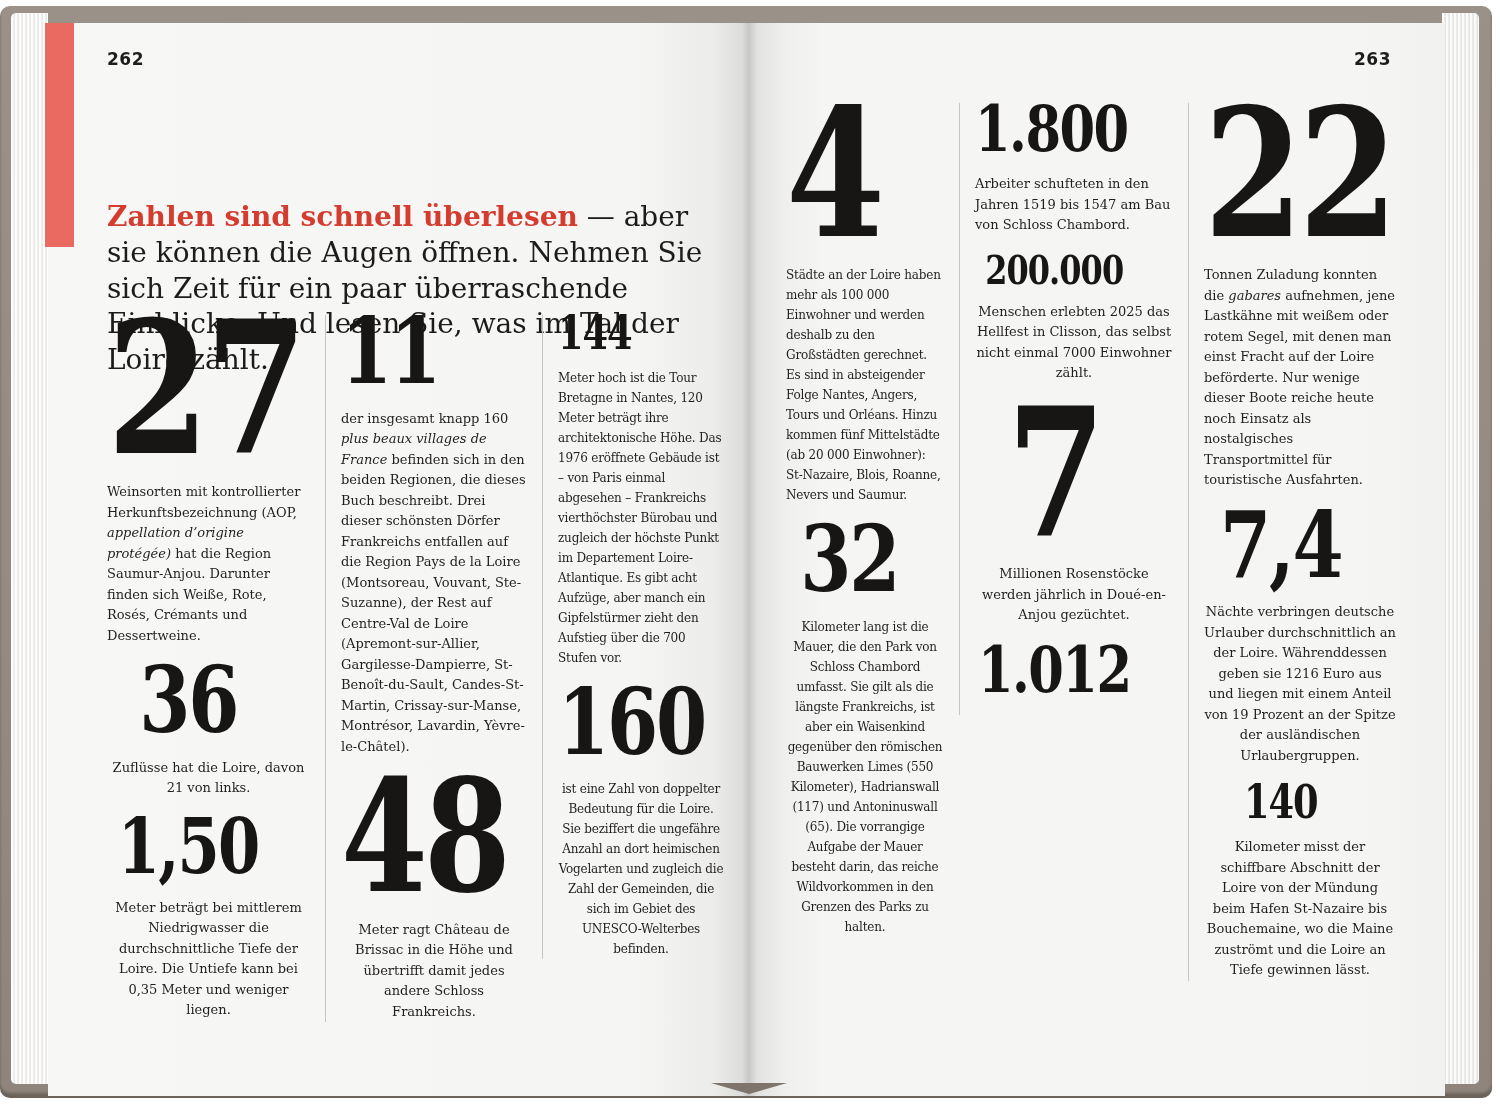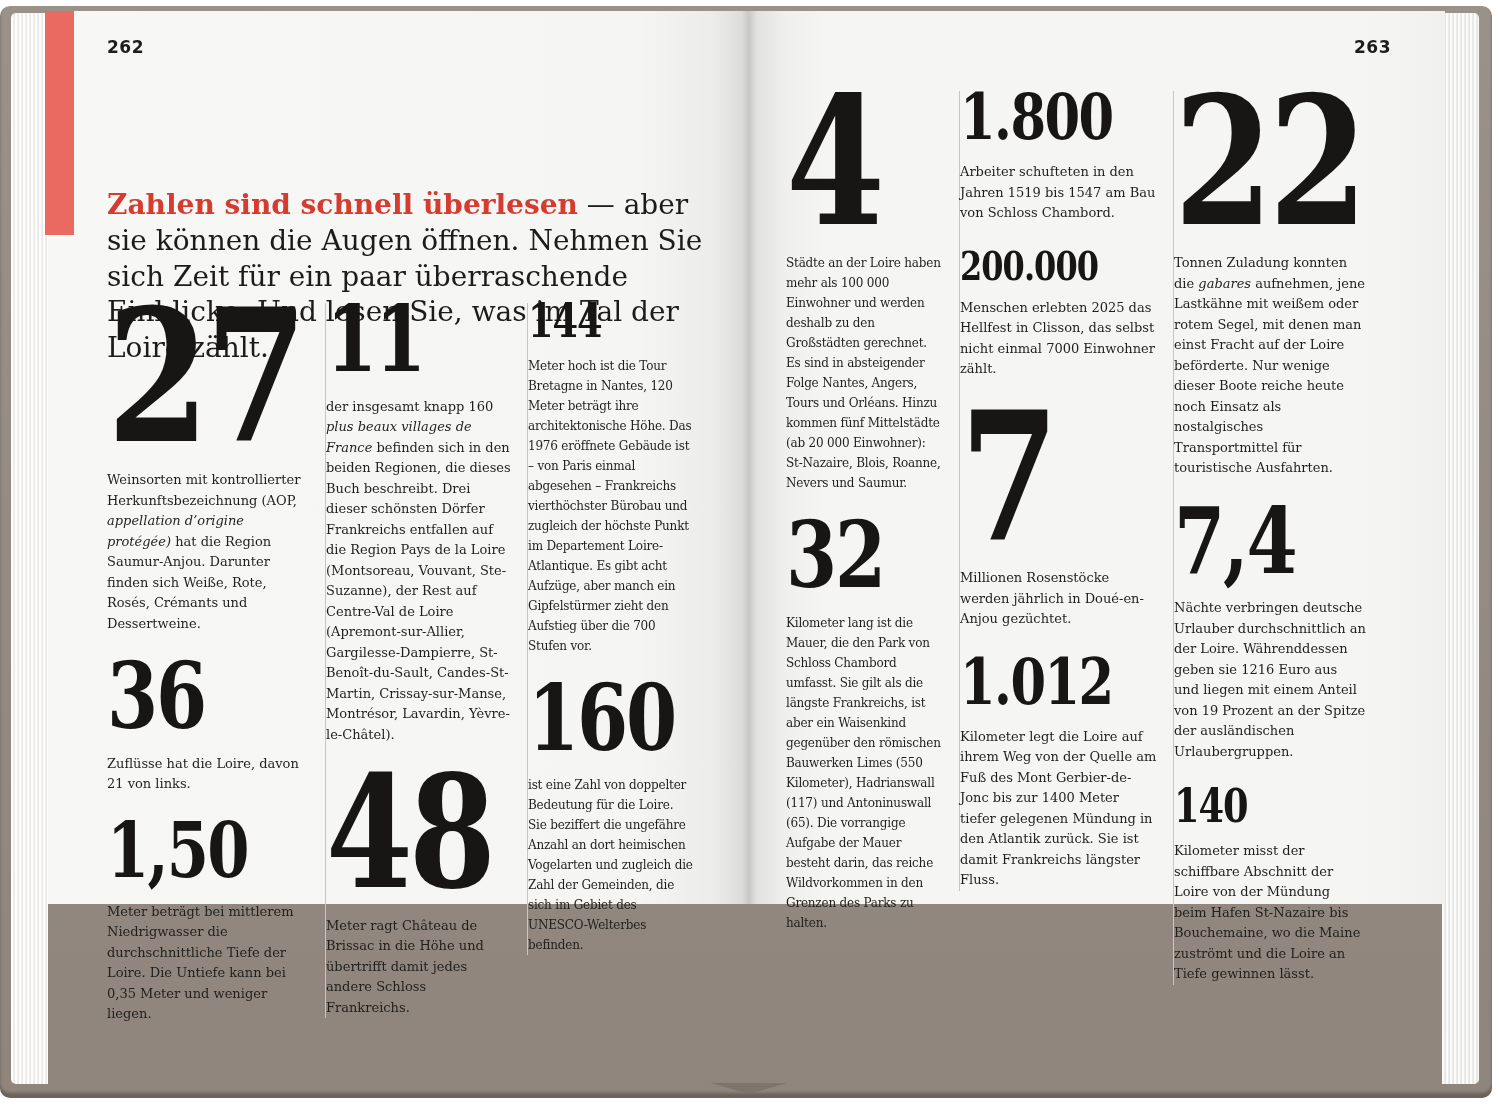--- a/index.html
+++ b/index.html
@@ -16,21 +16,21 @@
     box-shadow:inset 0 -5px 3px rgba(40,35,30,.35);
   }
   .edge-stack{
     position:absolute;top:13px;height:1071px;width:37px;
     background:repeating-linear-gradient(90deg,#fdfdfc 0px,#fdfdfc 2px,#e2e1df 3px,#f3f2f0 4px);
   }
   .edge-left{left:11px;border-radius:5px 0 0 5px;}
   .edge-right{left:1442px;border-radius:0 5px 5px 0;
     background:repeating-linear-gradient(90deg,#fbfbfa 0px,#fbfbfa 2px,#dcdbd9 3px,#f1f0ee 4px);}
   .page{
-    position:absolute;top:11px;height:893px;color:#1f1e1c;
+    position:absolute;top:23px;height:1073px;color:#1f1e1c;
   }
   .page-left{
     left:48px;width:701px;
     background:linear-gradient(90deg,#f7f7f5 0%,#f5f5f3 84%,#ececea 95%,#dcdcda 99%,#c7c7c5 100%);
   }
   .page-right{
     left:749px;width:696px;
     background:linear-gradient(90deg,#c9c9c7 0%,#e2e2e0 1.2%,#efefed 5%,#f5f5f3 11%,#f5f5f3 88%,#f1f1ef 100%);
   }
   .gutter-vee{
@@ -58,28 +58,28 @@
   .intro{
     position:absolute;left:59px;top:148px;width:604px;
     font-size:28px;line-height:1.28;color:#1d1c1a;
   }
   .intro .lead{font-weight:bold;color:#d43c30;}
   
   .cols{position:absolute;display:flex;align-items:flex-start;}
   .cols-left{left:59px;top:292px;width:622px;}
   .cols-right{left:37px;top:80px;width:612px;}
   .col{flex:0 0 auto;}
-  .col + .col{border-left:1px solid #c6c5c3;padding-left:0;margin-left:15px;}
+  .col + .col{border-left:1px solid #c6c5c3;padding-left:15px;margin-left:15px;}
   .cols-left .col:nth-child(1){width:203px;}
   .cols-left .col:nth-child(2){width:186px;}
   .cols-left .col:nth-child(3){width:166px;}
   .cols-right .col:nth-child(1){width:158px;}
   .cols-right .col:nth-child(2){width:198px;}
   .cols-right .col:nth-child(3){width:192px;}
-  .stat + .stat{margin-top:26px;}
+  .stat + .stat{margin-top:18px;text-align:center;}
   .num{
     font-weight:bold;color:#171614;line-height:.8;
     letter-spacing:-0.03em;white-space:nowrap;
     transform:scaleX(.8);transform-origin:left bottom;
     margin:0 0 20px 0;
   }
   .n-xxl{font-size:184px;}
   .n-xl {font-size:178px;}
   .n-xl2{font-size:156px;}
   .n-lg {font-size:92px;}
@@ -163,21 +163,20 @@
         <div class="stat">
           <div class="num n-xxs">200.000</div>
           <p class="body"><span>Menschen erlebten 2025 das Hellfest in Clisson, das selbst nicht einmal 7000 Einwohner zählt.</span></p>
         </div>
         <div class="stat">
           <div class="num n-xl">7</div>
           <p class="body"><span>Millionen Rosenstöcke werden jährlich in Doué-en-Anjou gezüchtet.</span></p>
         </div>
         <div class="stat">
           <div class="num n-sm">1.012</div>
-          <p class="body"><span>Kilometer legt die Loire auf ihrem Weg von der Quelle am Fuß des Mont Gerbier-de-Jonc bis zur 1400 Meter tiefer gelegenen Mündung in den Atlantik zurück. Sie ist damit Frankreichs längster Fluss.</span></p>
         </div>
       </div>
       <div class="col">
         <div class="stat">
           <div class="num n-xl">22</div>
           <p class="body"><span>Tonnen Zuladung konnten die </span><em>gabares</em><span> aufnehmen, jene Lastkähne mit weißem oder rotem Segel, mit denen man einst Fracht auf der Loire beförderte. Nur wenige dieser Boote reiche heute noch Einsatz als nostalgisches Transportmittel für touristische Ausfahrten.</span></p>
         </div>
         <div class="stat">
           <div class="num n-lg">7,4</div>
           <p class="body"><span>Nächte verbringen deutsche Urlauber durchschnittlich an der Loire. Währenddessen geben sie 1216 Euro aus und liegen mit einem Anteil von 19 Prozent an der Spitze der ausländischen Urlaubergruppen.</span></p>

